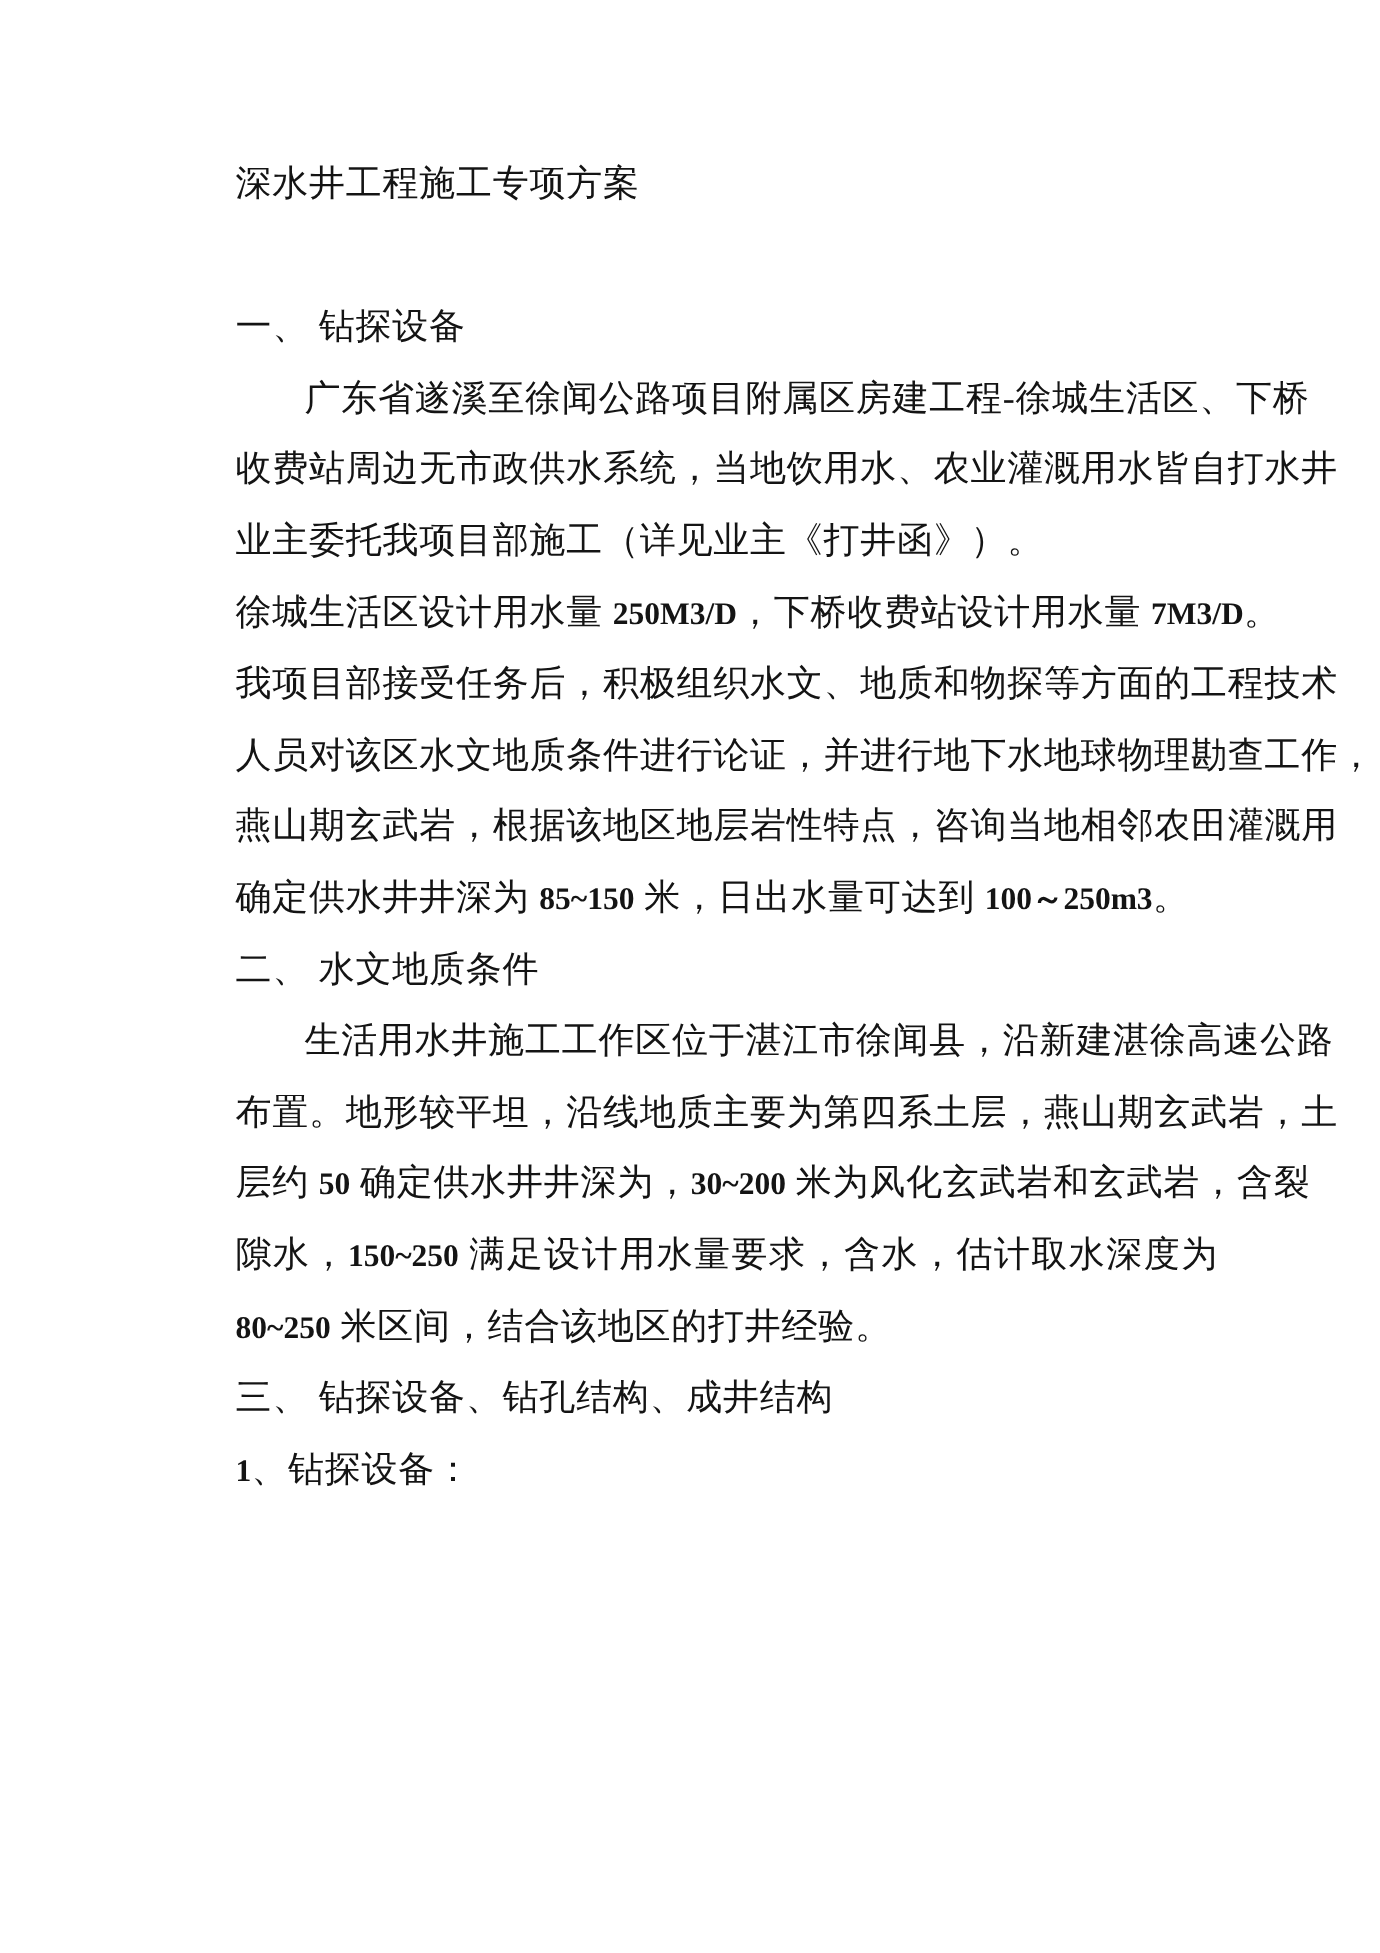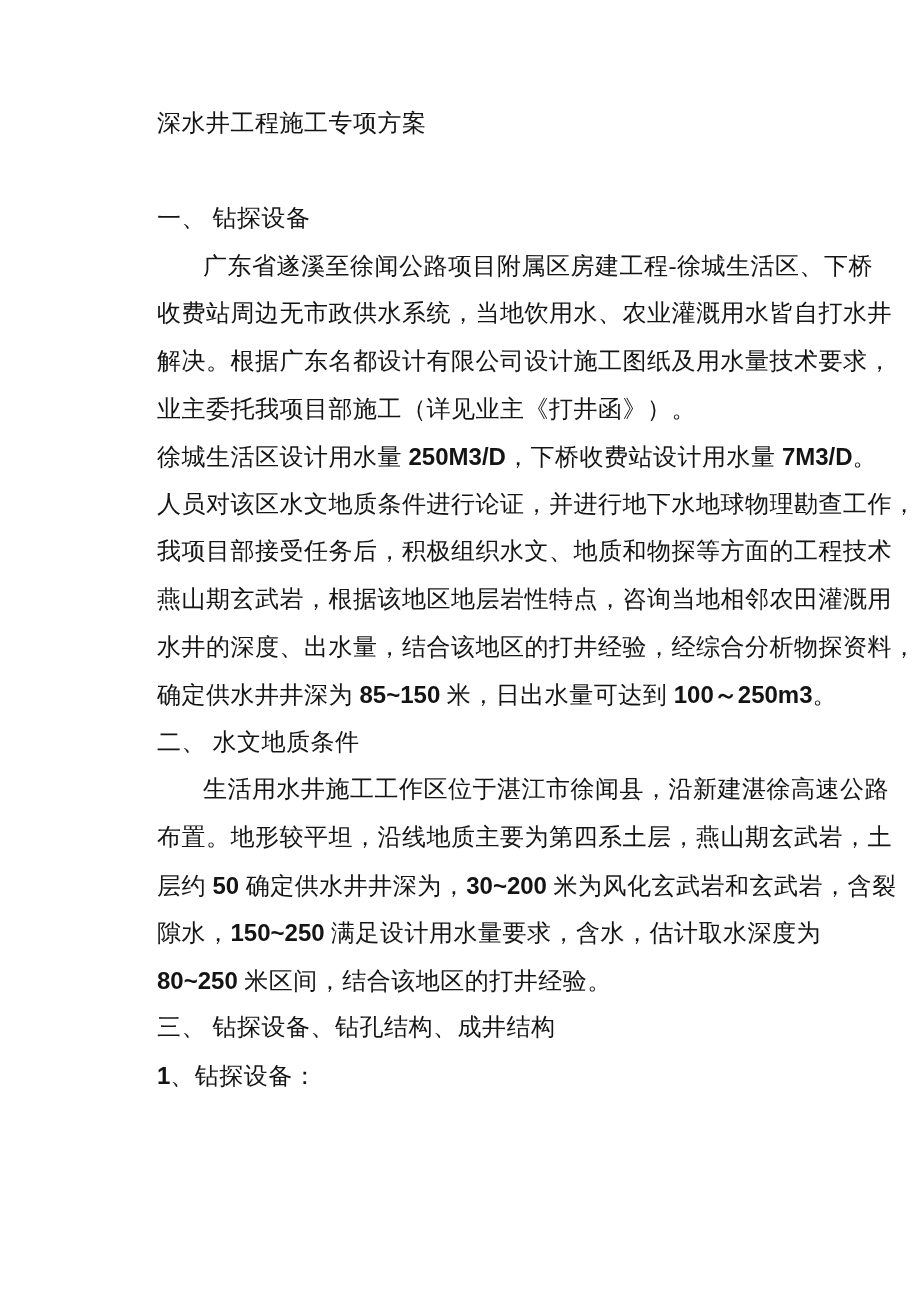--- a/index.html
+++ b/index.html
@@ -34,42 +34,40 @@
   }
   .line.indent {
     text-indent: 46px;
   }
   .line.justify {
     text-align: justify;
     text-align-last: justify;
     text-justify: inter-character;
   }
   .num {
-    font-family: Liberation Sans, sans-serif;
+    font-family: Liberation Serif, serif;
     font-weight: 700;
-    font-size: 24px;
+    font-size: 21px;
     letter-spacing: 0;
   }
 </style>
 </head>
 <body>
 
 <div class="doc-body">
     <div class="line title"><span>深水井工程施工专项方案</span></div>
     <div class="line blank"></div>
     <div class="line heading"><span>一、 钻探设备</span></div>
     <div class="line body indent justify"><span>广东省遂溪至徐闻公路项目附属区房建工程-徐城生活区、下桥</span></div>
     <div class="line body justify"><span>收费站周边无市政供水系统，当地饮用水、农业灌溉用水皆自打水井</span></div>
-    <div class="line body justify"><span>解决。根据广东名都设计有限公司设计施工图纸及用水量技术要求，</span></div>
     <div class="line body"><span>业主委托我项目部施工（详见业主《打井函》）。</span></div>
     <div class="line body"><span>徐城生活区设计用水量 </span><span class="num">250M3/D</span><span>，下桥收费站设计用水量 </span><span class="num">7M3/D</span><span>。</span></div>
+    <div class="line body justify"><span>我项目部接受任务后，积极组织水文、地质和物探等方面的工程技术</span></div>
     <div class="line body justify"><span>人员对该区水文地质条件进行论证，并进行地下水地球物理勘查工作，</span></div>
-    <div class="line body justify"><span>我项目部接受任务后，积极组织水文、地质和物探等方面的工程技术</span></div>
     <div class="line body justify"><span>燕山期玄武岩，根据该地区地层岩性特点，咨询当地相邻农田灌溉用</span></div>
-    <div class="line body justify"><span>水井的深度、出水量，结合该地区的打井经验，经综合分析物探资料，</span></div>
     <div class="line body"><span>确定供水井井深为 </span><span class="num">85~150</span><span> 米，日出水量可达到 </span><span class="num">100～250m3</span><span>。</span></div>
     <div class="line heading"><span>二、 水文地质条件</span></div>
     <div class="line body indent justify"><span>生活用水井施工工作区位于湛江市徐闻县，沿新建湛徐高速公路</span></div>
     <div class="line body justify"><span>布置。地形较平坦，沿线地质主要为第四系土层，燕山期玄武岩，土</span></div>
     <div class="line body justify"><span>层约 </span><span class="num">50</span><span> 确定供水井井深为，</span><span class="num">30~200</span><span> 米为风化玄武岩和玄武岩，含裂</span></div>
     <div class="line body justify"><span>隙水，</span><span class="num">150~250</span><span> 满足设计用水量要求，含水，估计取水深度为</span></div>
     <div class="line body"><span class="num">80~250</span><span> 米区间，结合该地区的打井经验。</span></div>
     <div class="line heading"><span>三、 钻探设备、钻孔结构、成井结构</span></div>
     <div class="line body"><span class="num">1</span><span>、钻探设备：</span></div>
   </div>

